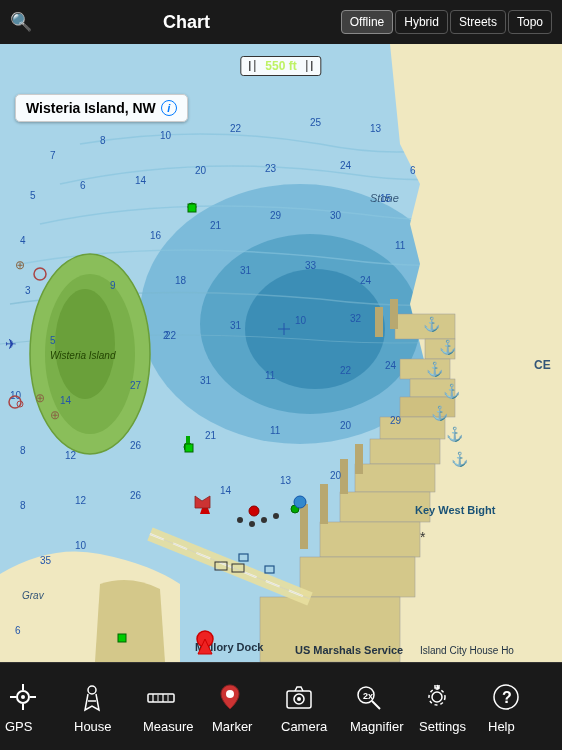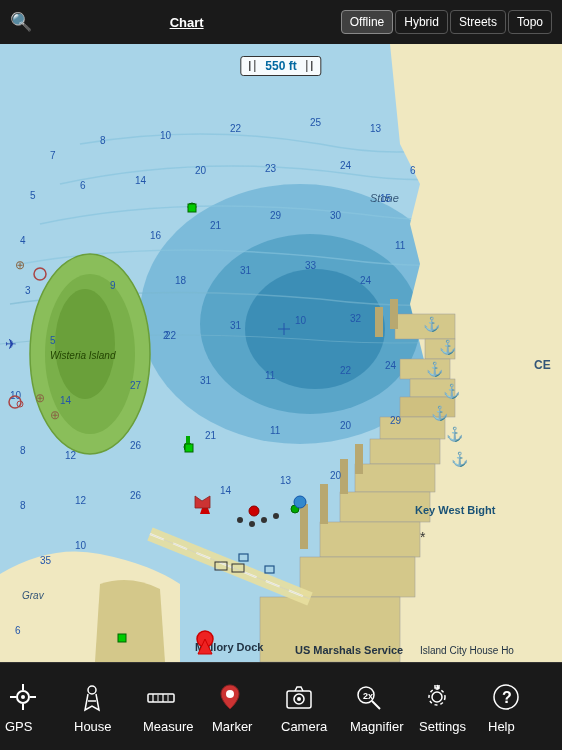--- a/index.html
+++ b/index.html
@@ -11,21 +11,21 @@
       top: 0; left: 0; right: 0;
       height: 44px;
       background: #1a1a1a;
       display: flex;
       align-items: center;
       justify-content: space-between;
       padding: 0 10px;
       z-index: 100;
     }
     #header .search-icon { color: #fff; font-size: 18px; cursor: pointer; }
-    #header .title { color: #fff; font-size: 13px; font-weight: 600; text-decoration: underline; }
+    #header .title { color: #fff; font-size: 18px; font-weight: 600; }
     #header .map-modes { display: flex; gap: 2px; }
     #header .map-mode-btn {
       padding: 4px 8px;
       border-radius: 4px;
       font-size: 12px;
       color: #fff;
       background: transparent;
       border: 1px solid #555;
       cursor: pointer;
     }
@@ -48,21 +48,21 @@
       position: absolute;
       top: 12px;
       left: 50%;
       transform: translateX(-50%);
       background: rgba(255,255,255,0.9);
       border: 1px solid #333;
       border-radius: 3px;
       padding: 2px 8px;
       font-size: 12px;
       font-weight: bold;
-      color: #0369a1;
+      color: #bef264;
       display: flex;
       align-items: center;
       gap: 4px;
       z-index: 10;
     }
     #distance-indicator::before,
     #distance-indicator::after {
       content: '';
       display: inline-block;
       width: 1px;
@@ -334,20 +334,24 @@
     <text x="395" y="205" font-size="10" fill="#2255aa">11</text>
 
   </svg>
 
   <div id="distance-indicator">
     <span style="display:inline-block;width:1px;height:12px;background:#333;"></span>
     <span style="padding:0 6px; font-size:12px; font-weight:bold;">550 ft</span>
     <span style="display:inline-block;width:1px;height:12px;background:#333;"></span>
   </div>
 
+  <div id="location-label">
+    <span>Wisteria Island, NW</span>
+    <div class="info-icon">i</div>
+  </div>
 </div>
 
 <div id="toolbar">
   <div class="tool-item">
     <div class="tool-icon">
       <svg width="30" height="30" viewBox="0 0 30 30">
         <circle cx="15" cy="15" r="6" fill="none" stroke="#fff" stroke-width="2"></circle>
         <line x1="15" y1="2" x2="15" y2="8" stroke="#fff" stroke-width="2"></line>
         <line x1="15" y1="22" x2="15" y2="28" stroke="#fff" stroke-width="2"></line>
         <line x1="2" y1="15" x2="8" y2="15" stroke="#fff" stroke-width="2"></line>

